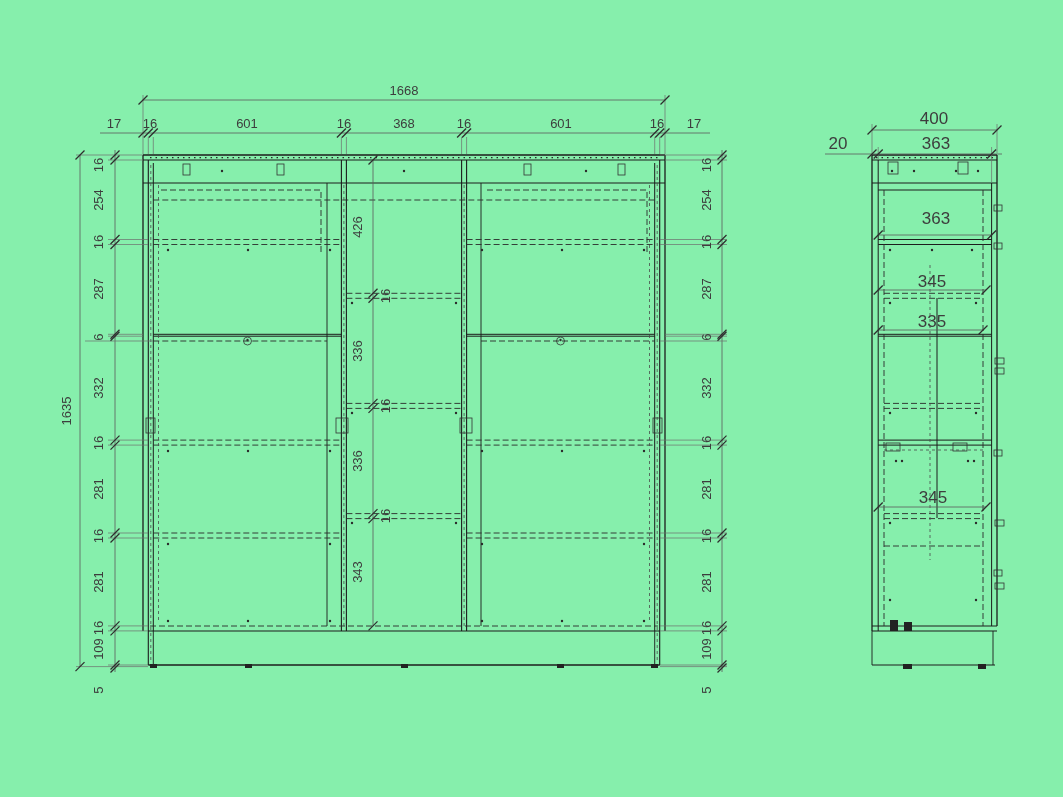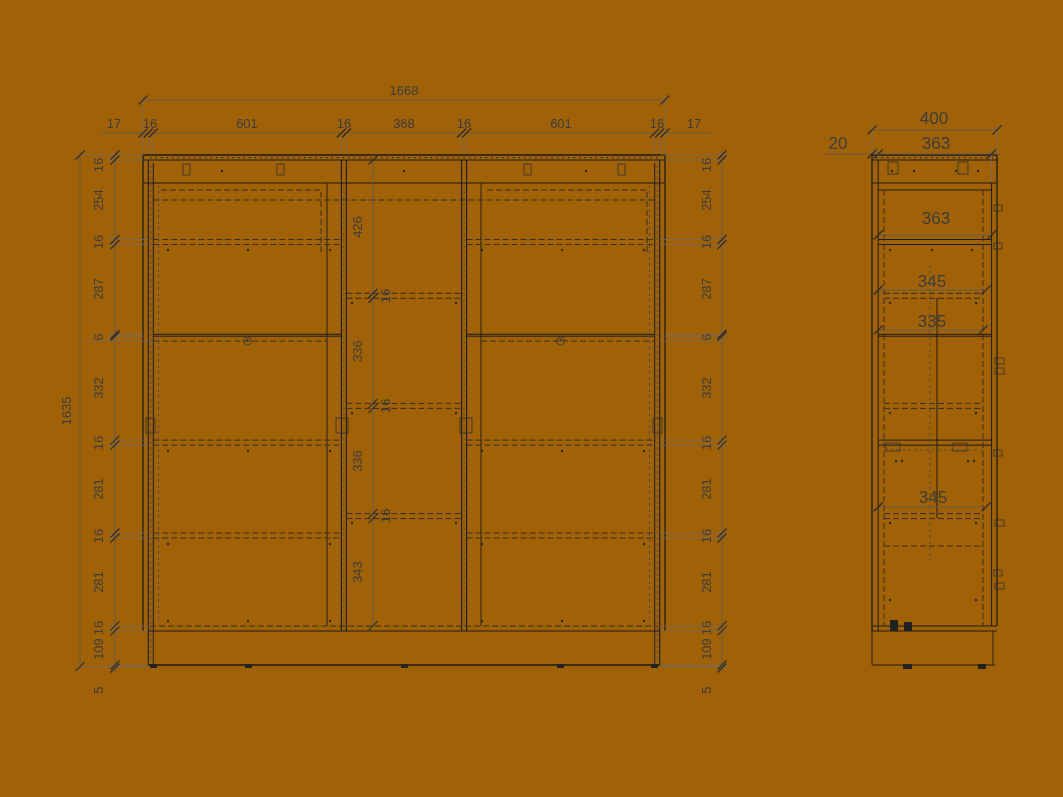--- a/index.html
+++ b/index.html
@@ -1,16 +1,16 @@
 <!DOCTYPE html>
 <html><head>
 <meta charset="utf-8">
 <style>
   html,body{margin:0;padding:0;background:#fff;}
-  .sheet{position:relative;width:1063px;height:797px;background:#a16207;overflow:hidden;
+  .sheet{position:relative;width:1063px;height:797px;background:#86efac;overflow:hidden;
          font-family:"Liberation Sans",sans-serif;}
   svg{position:absolute;left:0;top:0;}
   text{fill:#3d3d3d;}
   .dimtxt{font-size:13px;}
   .dimtxt-lg{font-size:17px;}
   .struct{stroke:#1c1c1c;fill:none;}
   .dimline{stroke:#5a5a5a;stroke-width:.8;fill:none;}
   .extline{stroke:#6e6e6e;stroke-width:.7;fill:none;}
   .hid{stroke:#2a2a2a;stroke-width:.9;fill:none;stroke-dasharray:6 3;}
   .hid2{stroke:#4a4a4a;stroke-width:.8;fill:none;stroke-dasharray:3 3;}

